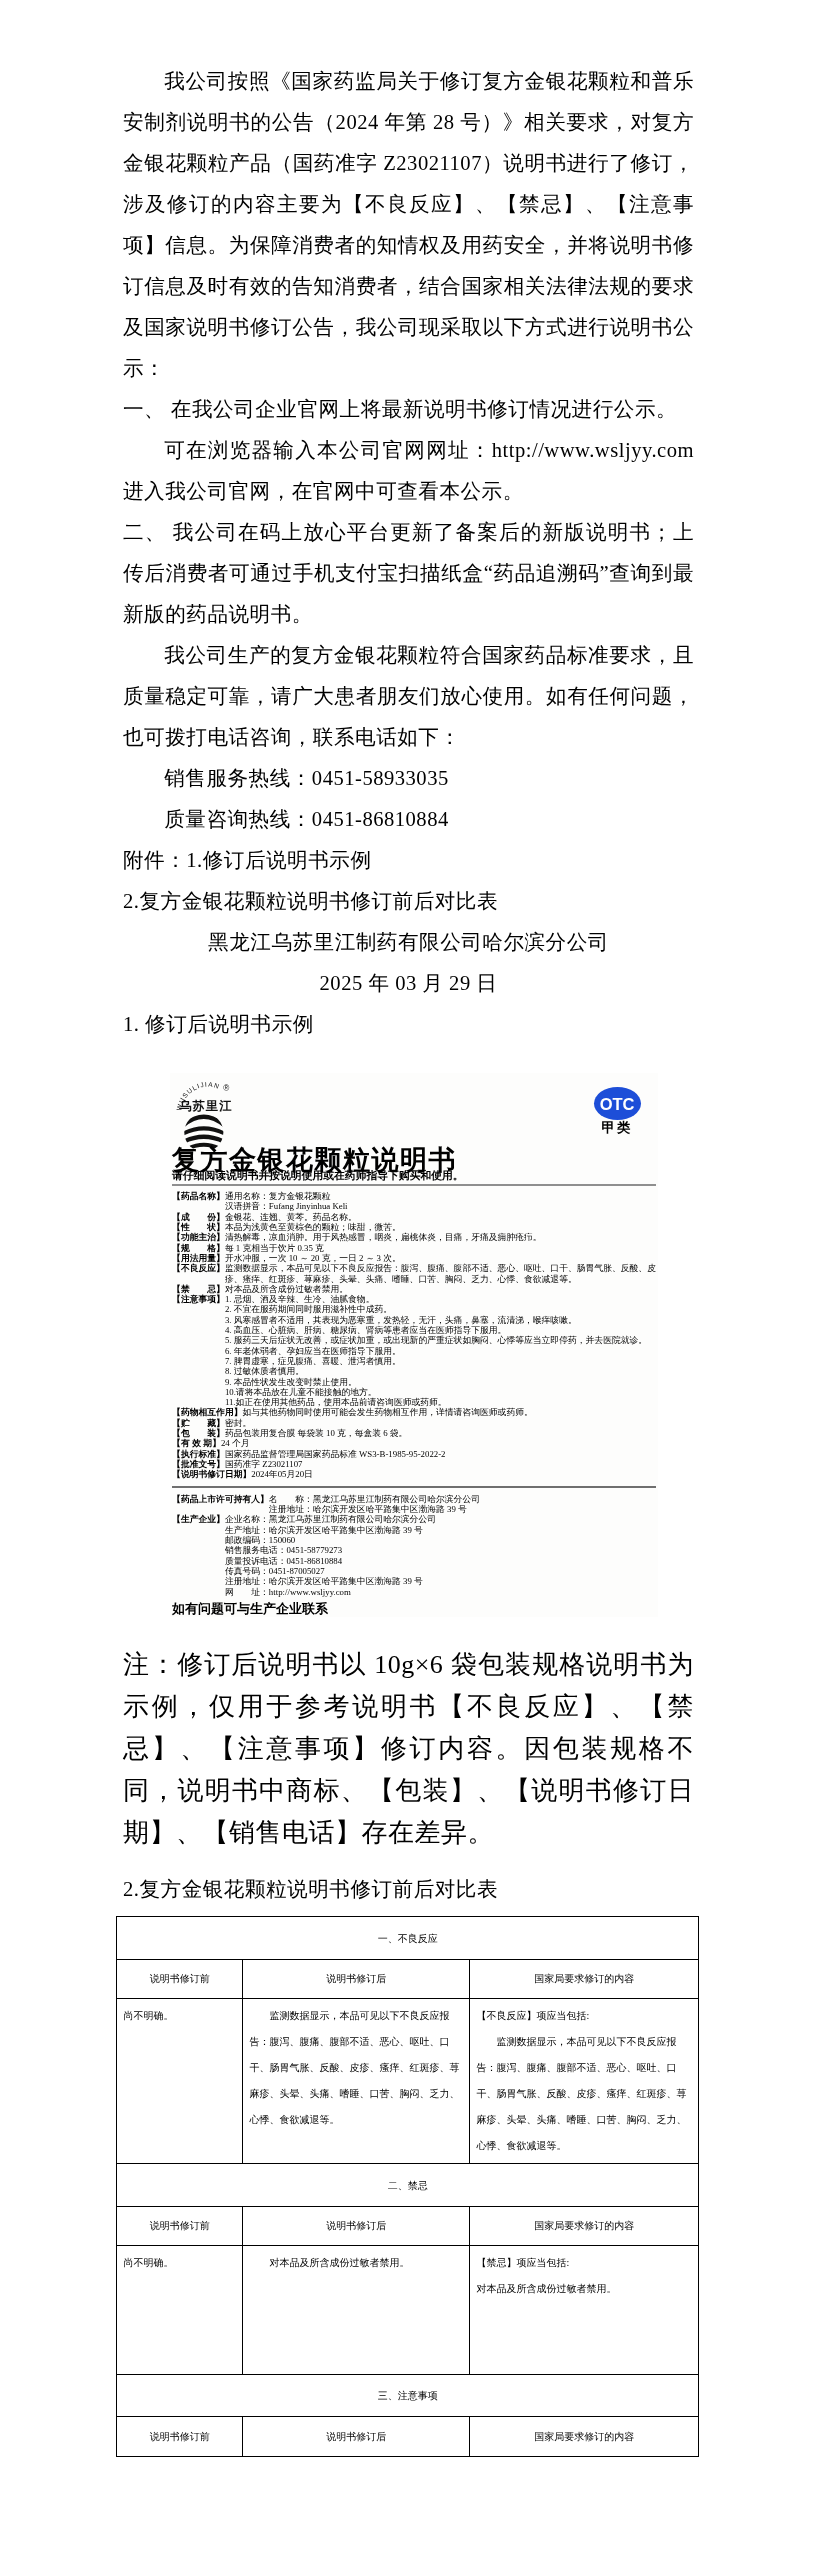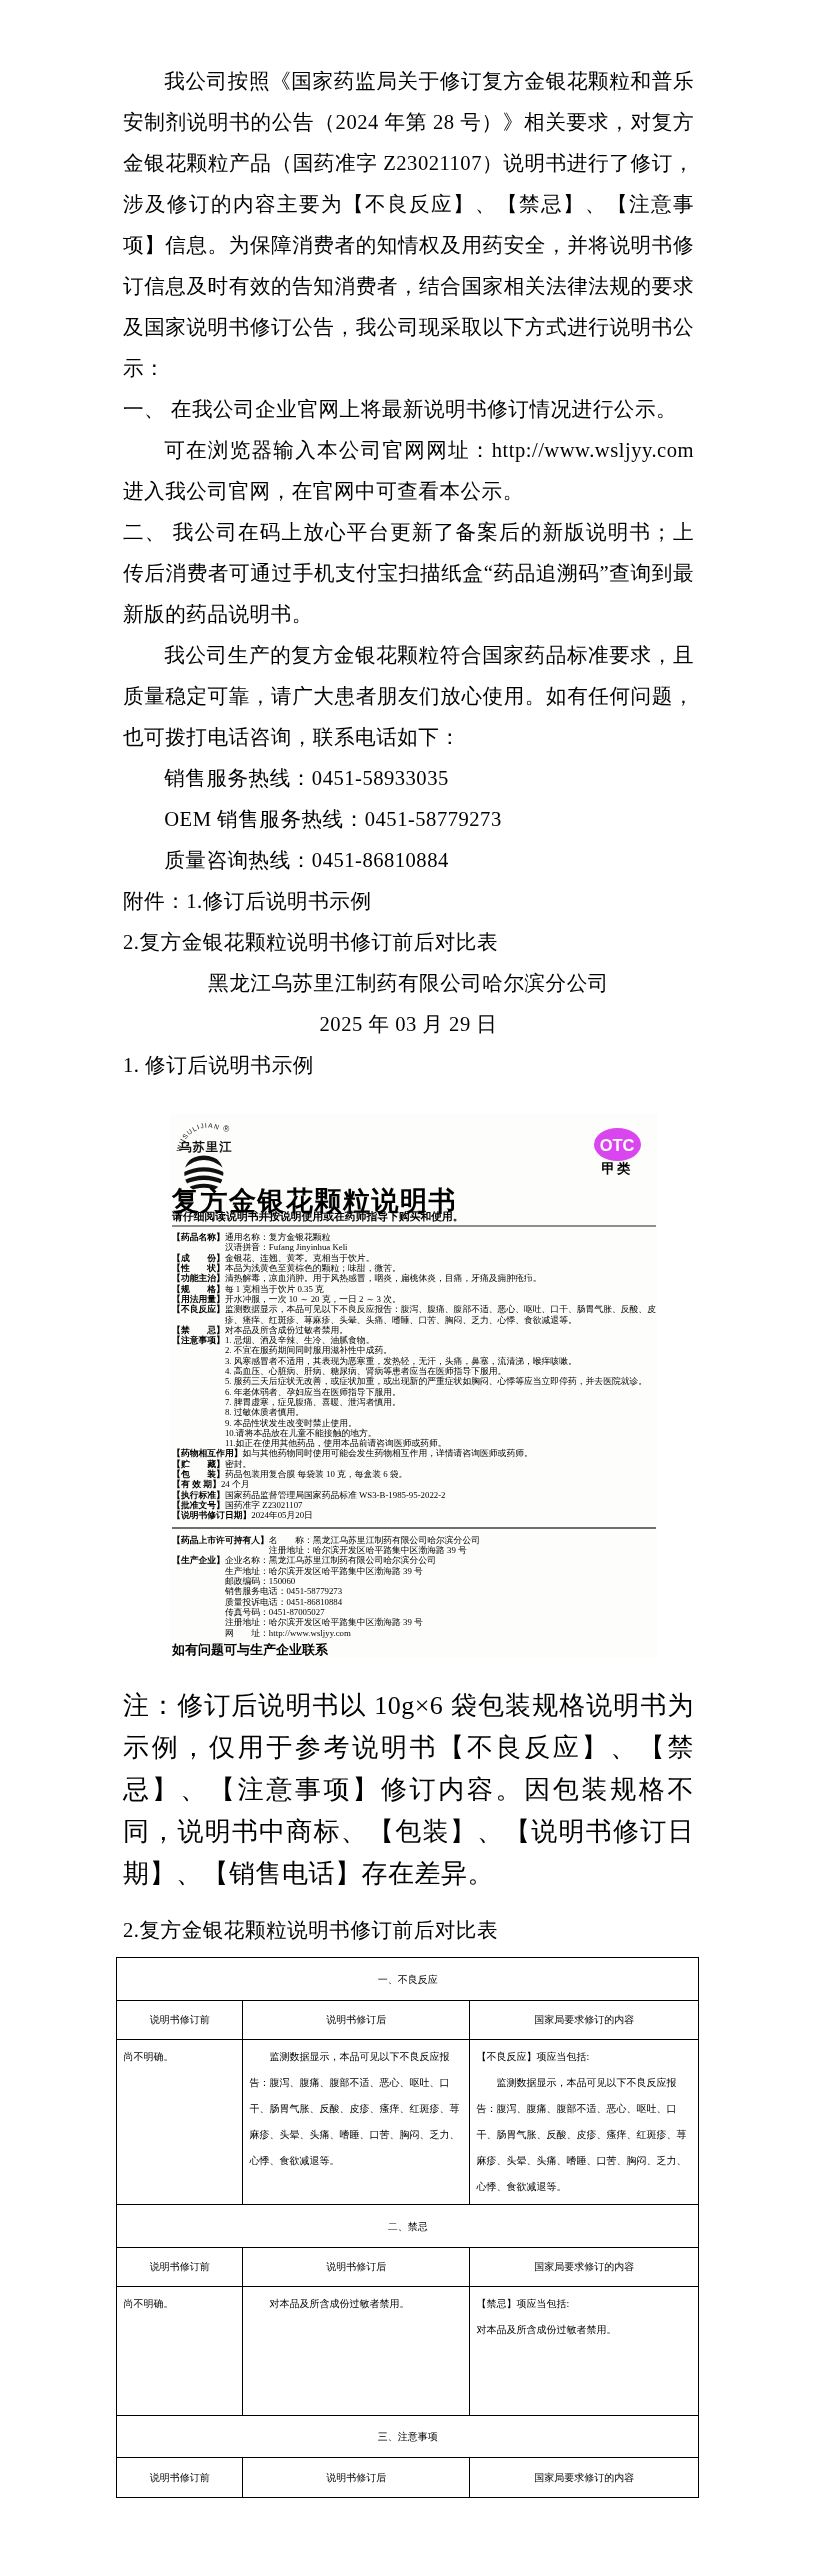--- a/index.html
+++ b/index.html
@@ -24,21 +24,21 @@
   p.alignr { text-align:center; letter-spacing:0.5px; }
 
   
   .leaflet {
     width:484px; margin:28px 0 0 47px; padding:5.2px 2.1px 3.1px 2.1px;
     background:#fdfdfc; font-size:8.8px; line-height:10.3px;
   }
   .leaflet-header { display:flex; justify-content:space-between; align-items:flex-start; height:76px; }
   .otc-wrap { text-align:center; margin-right:15.5px; margin-top:9.3px; }
   .otc-oval {
-    width:47px; height:33px; background:#d946ef; border-radius:50%;
+    width:47px; height:33px; background:#1d4ed8; border-radius:50%;
     color:#fff; font-family:"Liberation Sans",sans-serif; font-weight:bold;
     font-size:16.5px; display:flex; align-items:center; justify-content:center;
   }
   .otc-class { font-family:"Liberation Sans",sans-serif; font-weight:bold; font-size:13.4px; margin-top:2.1px; letter-spacing:2.1px; }
   .leaflet-title {
     font-family:"Liberation Sans","DejaVu Sans",sans-serif;
     font-size:27px; font-weight:bold; margin:1px 0 4.1px 0; letter-spacing:1.5px;
   }
   .leaflet-sub {
     font-family:"Liberation Sans","DejaVu Sans",sans-serif;
@@ -76,21 +76,20 @@
 <div class="page">
 
 
   <p class="body-p indent">我公司按照《国家药监局关于修订复方金银花颗粒和普乐安制剂说明书的公告（2024 年第 28 号）》相关要求，对复方金银花颗粒产品（国药准字 Z23021107）说明书进行了修订，涉及修订的内容主要为【不良反应】、【禁忌】、【注意事项】信息。为保障消费者的知情权及用药安全，并将说明书修订信息及时有效的告知消费者，结合国家相关法律法规的要求及国家说明书修订公告，我公司现采取以下方式进行说明书公示：</p>
   <p class="body-p">一、 在我公司企业官网上将最新说明书修订情况进行公示。</p>
   <p class="body-p indent">可在浏览器输入本公司官网网址：http://www.wsljyy.com 进入我公司官网，在官网中可查看本公示。</p>
   <p class="body-p">二、 我公司在码上放心平台更新了备案后的新版说明书；上传后消费者可通过手机支付宝扫描纸盒“药品追溯码”查询到最新版的药品说明书。</p>
   <p class="body-p indent">我公司生产的复方金银花颗粒符合国家药品标准要求，且质量稳定可靠，请广大患者朋友们放心使用。如有任何问题，也可拨打电话咨询，联系电话如下：</p>
 
   <p class="body-p hotline">销售服务热线：0451-58933035</p>
-  <p class="body-p hotline">OEM 销售服务热线：0451-58779273</p>
   <p class="body-p hotline">质量咨询热线：0451-86810884</p>
 
   <p class="body-p">附件：1.修订后说明书示例</p>
   <p class="body-p">2.复方金银花颗粒说明书修订前后对比表</p>
 
   <p class="body-p alignr">黑龙江乌苏里江制药有限公司哈尔滨分公司</p>
   <p class="body-p alignr">2025 年 03 月 29 日</p>
 
   <p class="body-p">1. 修订后说明书示例</p>
 
@@ -128,21 +127,21 @@
     <hr class="rule">
 
     <div class="entries">
       <div class="entry">
           <span class="lbl">【药品名称】</span>
           <span class="txt">通用名称：复方金银花颗粒
 汉语拼音：Fufang Jinyinhua Keli</span>
         </div>
       <div class="entry">
           <span class="lbl">【成　　份】</span>
-          <span class="txt">金银花、连翘、黄芩。克相当于饮片。</span>
+          <span class="txt">金银花、连翘、黄芩。药品名称。</span>
         </div>
       <div class="entry">
           <span class="lbl">【性　　状】</span>
           <span class="txt">本品为浅黄色至黄棕色的颗粒；味甜，微苦。</span>
         </div>
       <div class="entry">
           <span class="lbl">【功能主治】</span>
           <span class="txt">清热解毒，凉血消肿。用于风热感冒，咽炎，扁桃体炎，目痛，牙痛及痈肿疮疖。</span>
         </div>
       <div class="entry">

